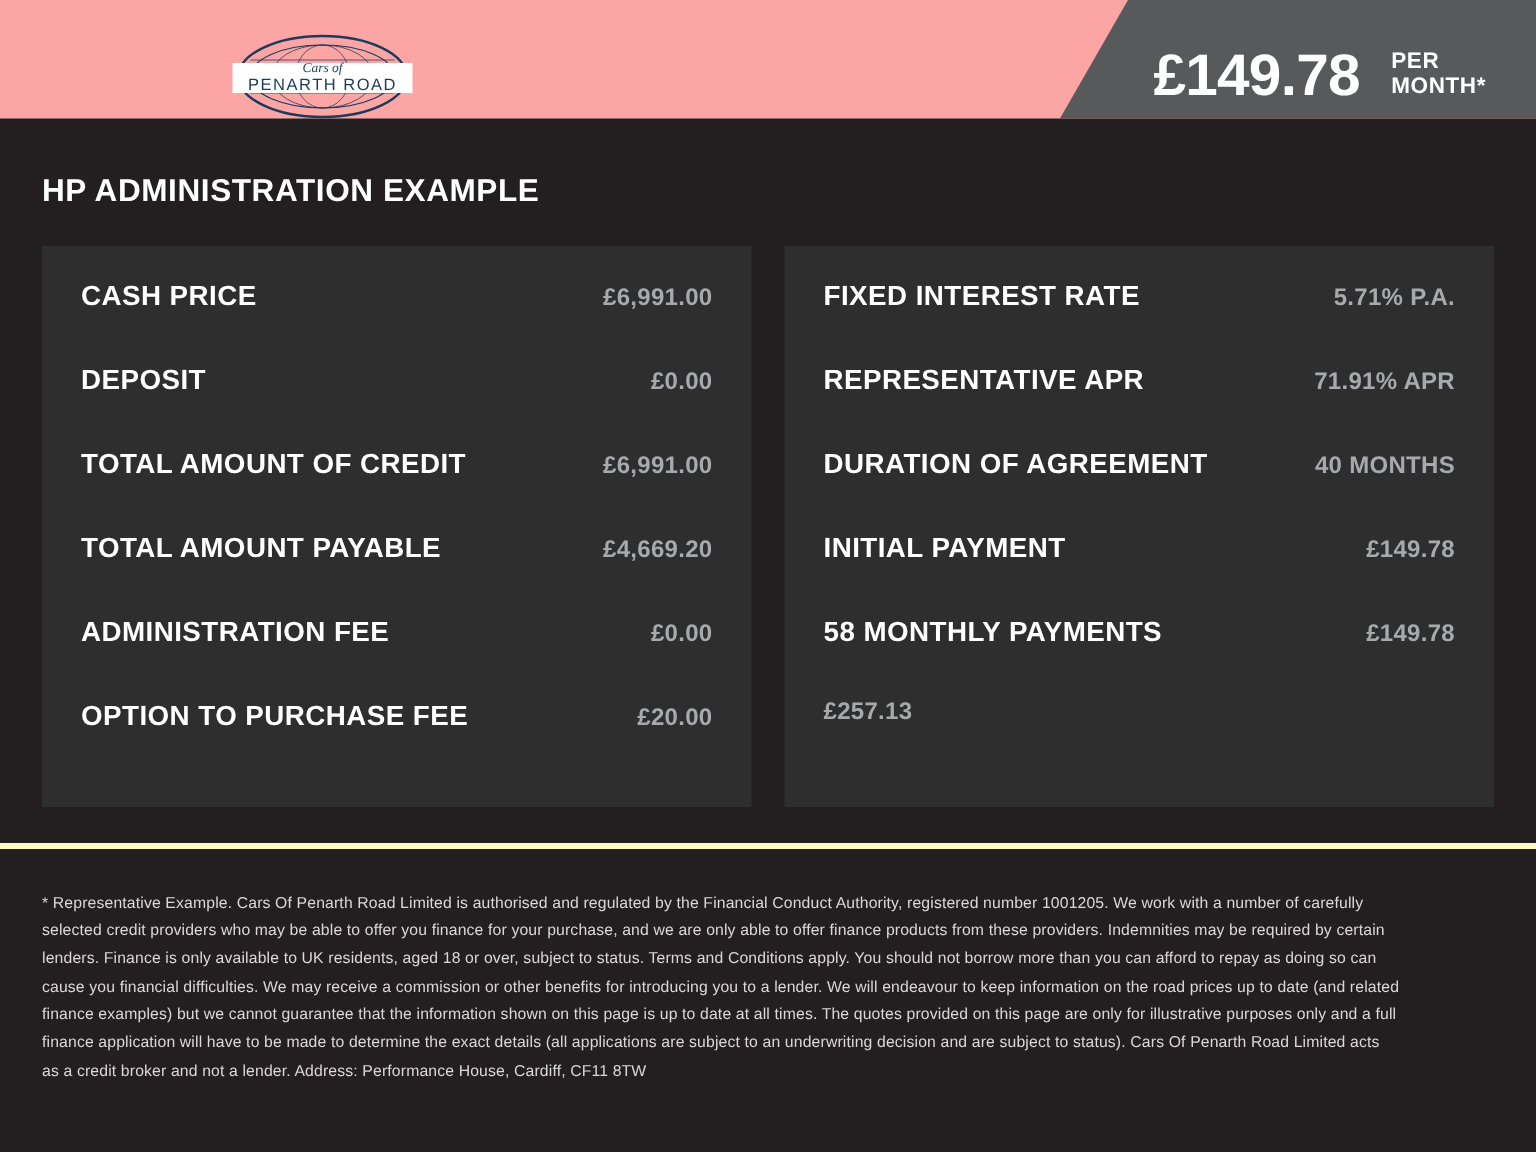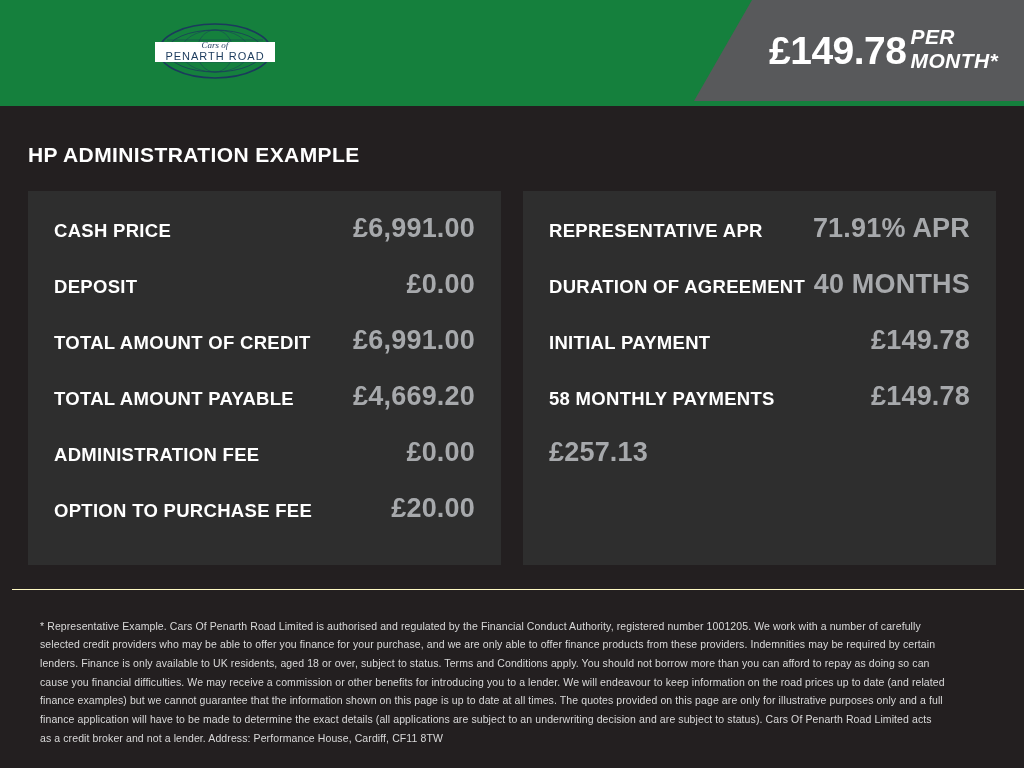--- a/index.html
+++ b/index.html
@@ -11,22 +11,22 @@
     height: 768px;
     background: #231f20;
     font-family: "Liberation Sans", sans-serif;
     overflow: hidden;
   }
 
   
   .header {
     position: relative;
     width: 1024px;
-    height: 106px;
-    background: #15803d;
+    height: 79px;
+    background: #fca5a5;
     overflow: hidden;
   }
   .logo-wrap {
     position: absolute;
     left: 120px;
     top: 16px;
     width: 190px;
     height: 70px;
     display: flex;
     align-items: center;
@@ -50,26 +50,25 @@
   }
   .price-amount {
     color: #ffffff;
     font-size: 39px;
     font-weight: bold;
     letter-spacing: -0.5px;
     line-height: 1;
   }
   .price-suffix {
     color: #ffffff;
-    font-size: 21px;
+    font-size: 15px;
     font-weight: bold;
     letter-spacing: 0.4px;
-    margin-left: 4px;
+    margin-left: 21px;
     padding-bottom: 3px;
-    font-style: italic;
   }
 
   
   .section-title {
     color: #ffffff;
     font-size: 21px;
     font-weight: bold;
     letter-spacing: 0.4px;
     margin: 37px 0 0 28px;
   }
@@ -95,31 +94,31 @@
   }
   .row-label {
     color: #ffffff;
     font-size: 18.5px;
     font-weight: bold;
     letter-spacing: 0.3px;
     text-transform: uppercase;
   }
   .row-value {
     color: #a7a9ac;
-    font-size: 27px;
+    font-size: 16px;
     font-weight: bold;
     letter-spacing: 0.2px;
     text-align: right;
     white-space: nowrap;
   }
 
   
   .disclaimer-wrap {
-    margin: 24px 0 0 12px;
-    border-top: 1px solid #fef9c3;
+    margin: 24px 0 0 0;
+    border-top: 4px solid #fef9c3;
     padding: 16px 28px 0 28px;
   }
   .disclaimer {
     color: #d9d9d9;
     font-size: 10.5px;
     line-height: 1.78;
     letter-spacing: 0.1px;
     max-width: 905px;
   }
 </style>
@@ -176,20 +175,24 @@
       <span class="row-value">£0.00</span>
     </div>
     <div class="row">
       <span class="row-label">OPTION TO PURCHASE FEE</span>
       <span class="row-value">£20.00</span>
     </div>
   </div>
 
   <div class="panel">
     <div class="row">
+      <span class="row-label">FIXED INTEREST RATE</span>
+      <span class="row-value">5.71% P.A.</span>
+    </div>
+    <div class="row">
       <span class="row-label">REPRESENTATIVE APR</span>
       <span class="row-value">71.91% APR</span>
     </div>
     <div class="row">
       <span class="row-label">DURATION OF AGREEMENT</span>
       <span class="row-value">40 MONTHS</span>
     </div>
     <div class="row">
       <span class="row-label">INITIAL PAYMENT</span>
       <span class="row-value">£149.78</span>

